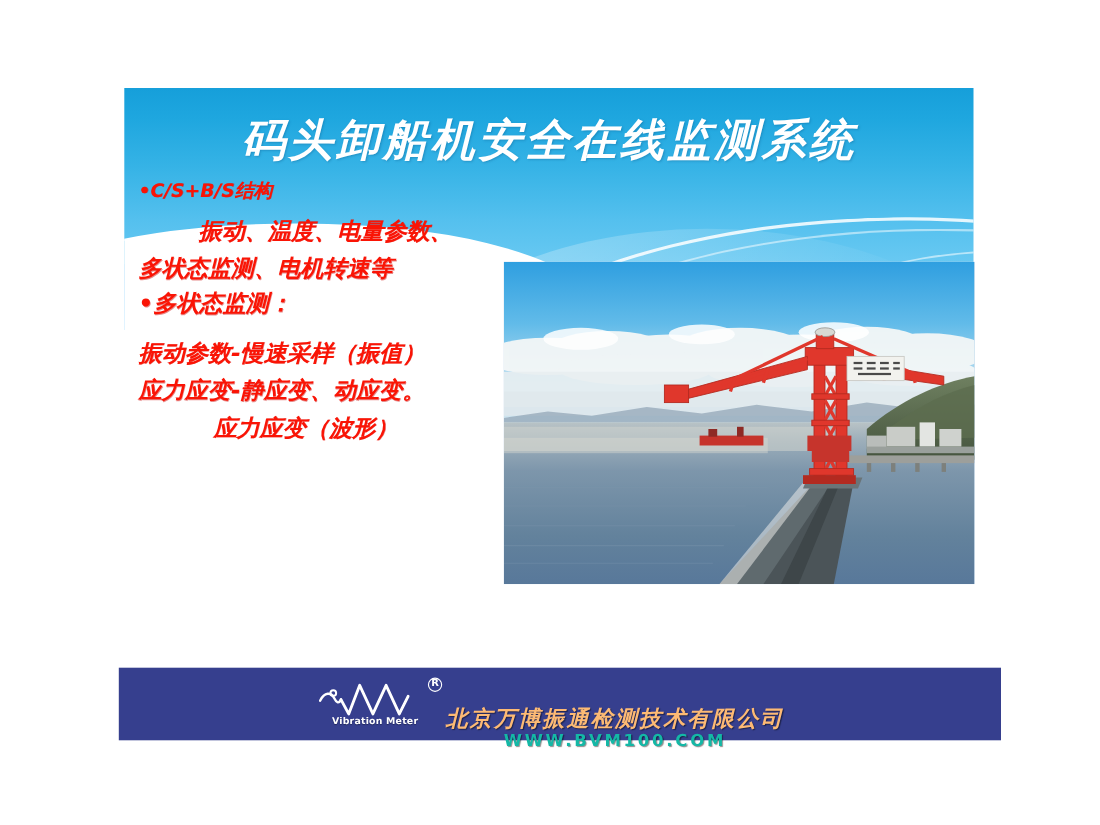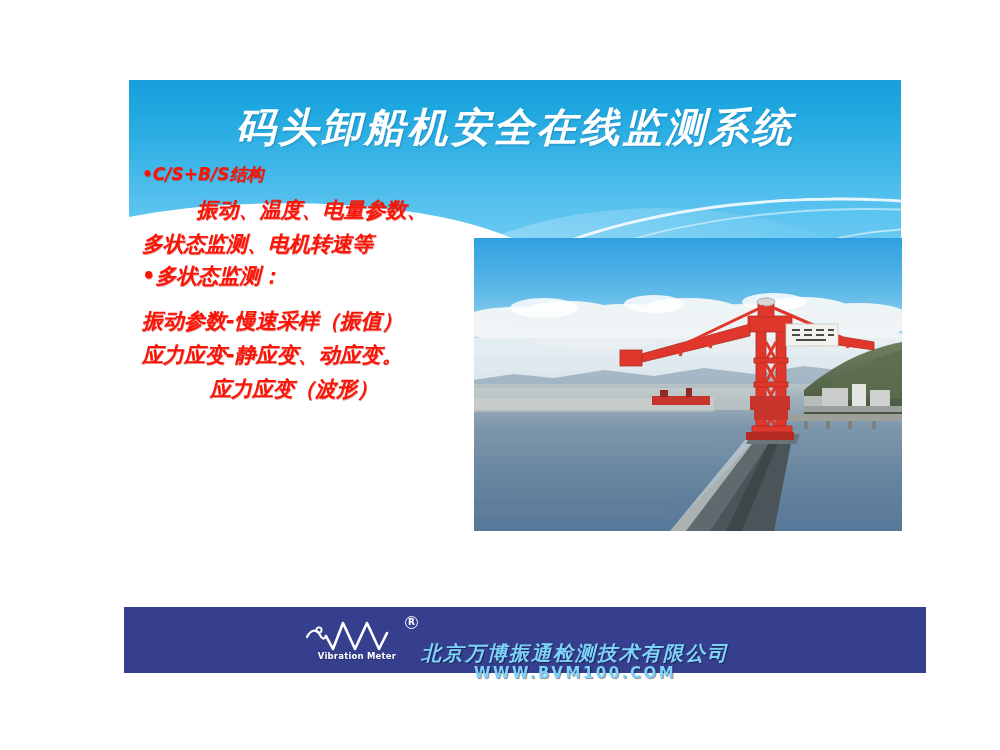--- a/index.html
+++ b/index.html
@@ -11,21 +11,21 @@
     width: 1000px;
     height: 750px;
     position: relative;
     overflow: hidden;
     font-family: "DejaVu Sans", "Liberation Sans", sans-serif;
   }
 
   
   #slide {
     position: absolute;
-    left: 16px; top: 0;
+    left: 0; top: 0;
     width: 795px;
     height: 750px;
     background: #ffffff;
   }
 
   
   .blue-panel {
     position: absolute;
     left: 113px;
     top: 80px;
@@ -212,31 +212,31 @@
     margin-top: -2px;
     text-shadow: 0 1px 1px rgba(0,0,0,0.35);
   }
   .footer-texts {
     display: flex;
     flex-direction: column;
     align-items: center;
     line-height: 1.05;
   }
   .footer-cn {
-    color: #7dd3fc;
+    color: #fdba74;
     font-size: 20px;
     font-weight: bold;
     font-style: italic;
     letter-spacing: 2px;
     text-shadow: 1px 1px 1px rgba(0,0,0,0.45);
     white-space: nowrap;
     margin-top: 44px;
   }
   .footer-url {
-    color: #7dd3fc;
+    color: #14b8a6;
     font-size: 15px;
     font-weight: bold;
     letter-spacing: 2.5px;
     margin-top: 2px;
     text-shadow: 1px 1px 1px rgba(0,0,0,0.45);
     white-space: nowrap;
   }
 </style>
 </head>
 <body>

